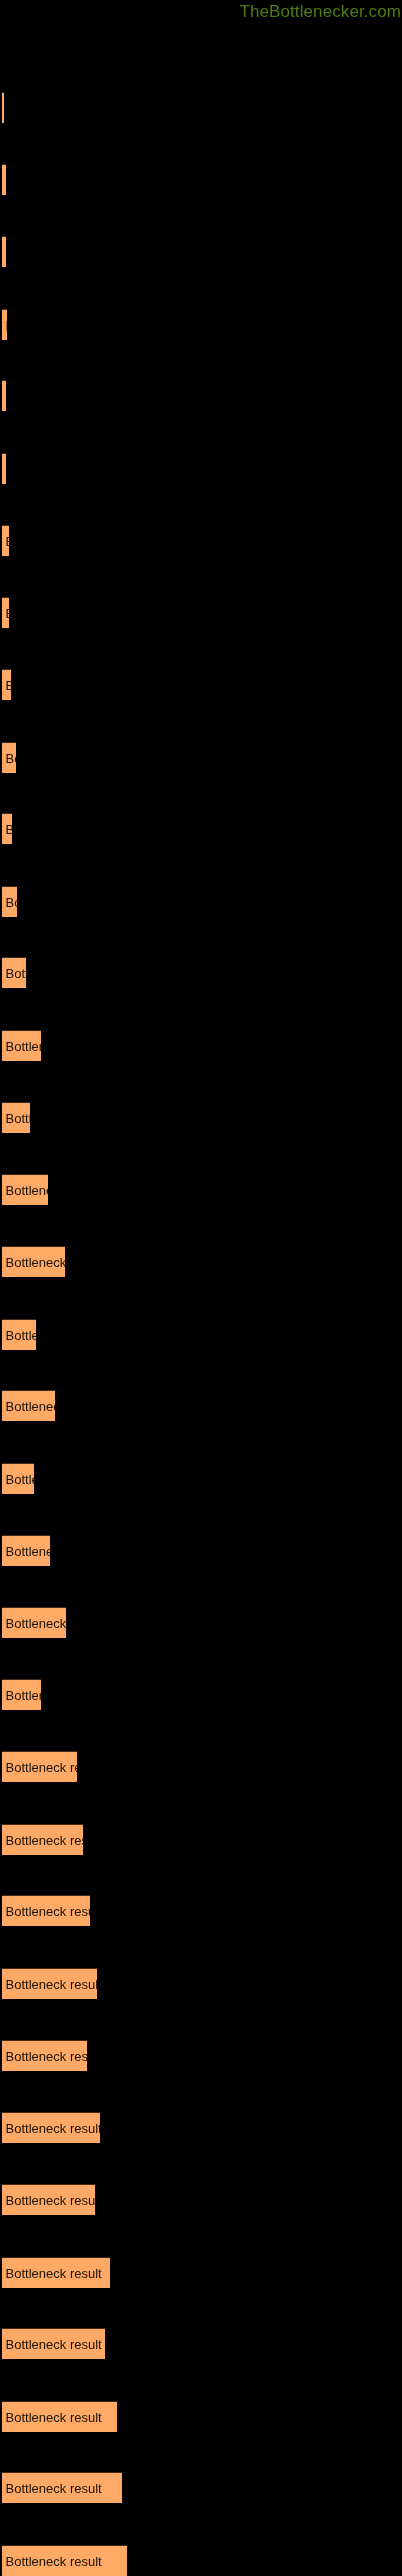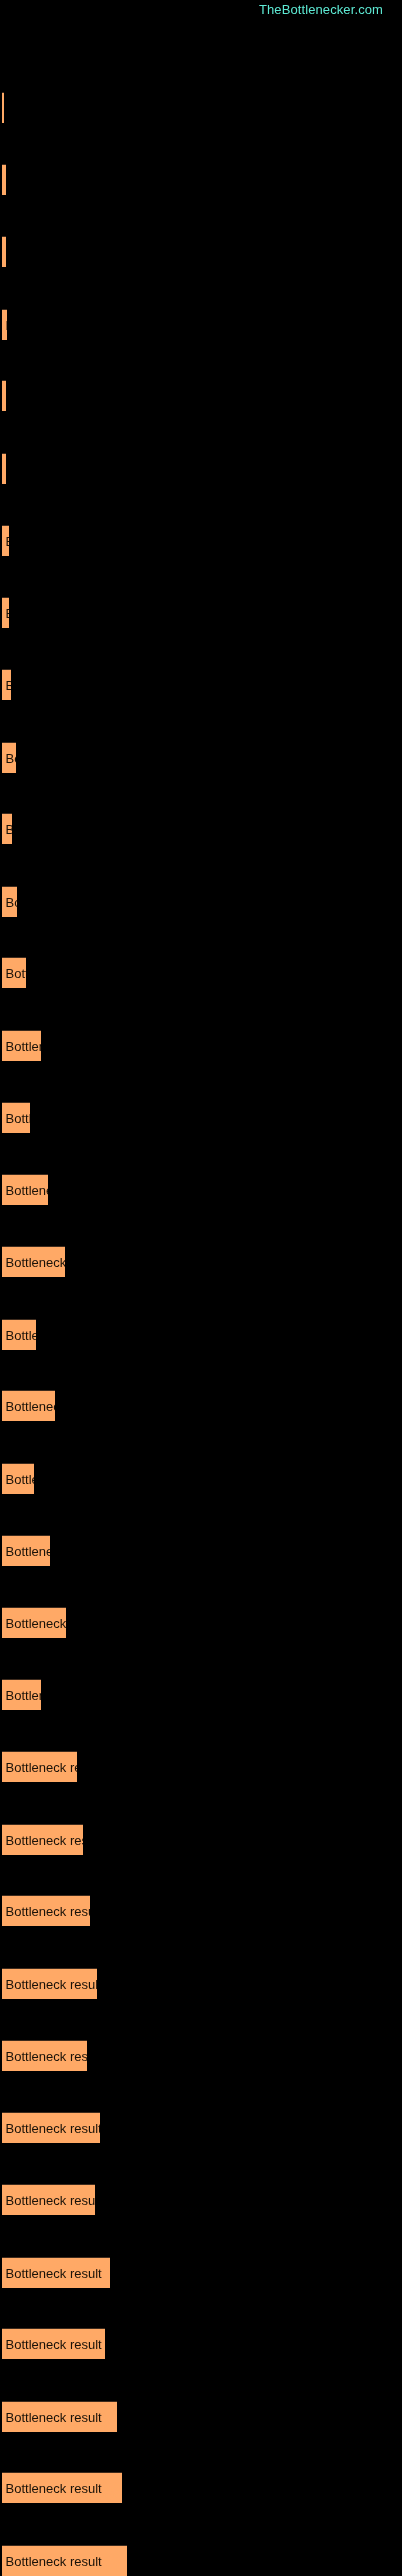--- a/index.html
+++ b/index.html
@@ -16,24 +16,24 @@
   }
   #chart-root {
     position: absolute;
     left: 0; top: 0;
     width: 403px;
     height: 2576px;
     background: #000000;
   }
   #watermark {
     position: absolute;
-    right: 20px;
+    right: 2px;
     top: 1.6px;
-    color: #5eead4;
-    font-size: 13px;
+    color: #4d7c0f;
+    font-size: 17px;
     font-family: "Liberation Sans", sans-serif;
     letter-spacing: 0.1px;
     white-space: nowrap;
     user-select: none;
   }
   #plot-area {
     position: absolute;
     left: 0;
     top: 0;
     width: 403px;

